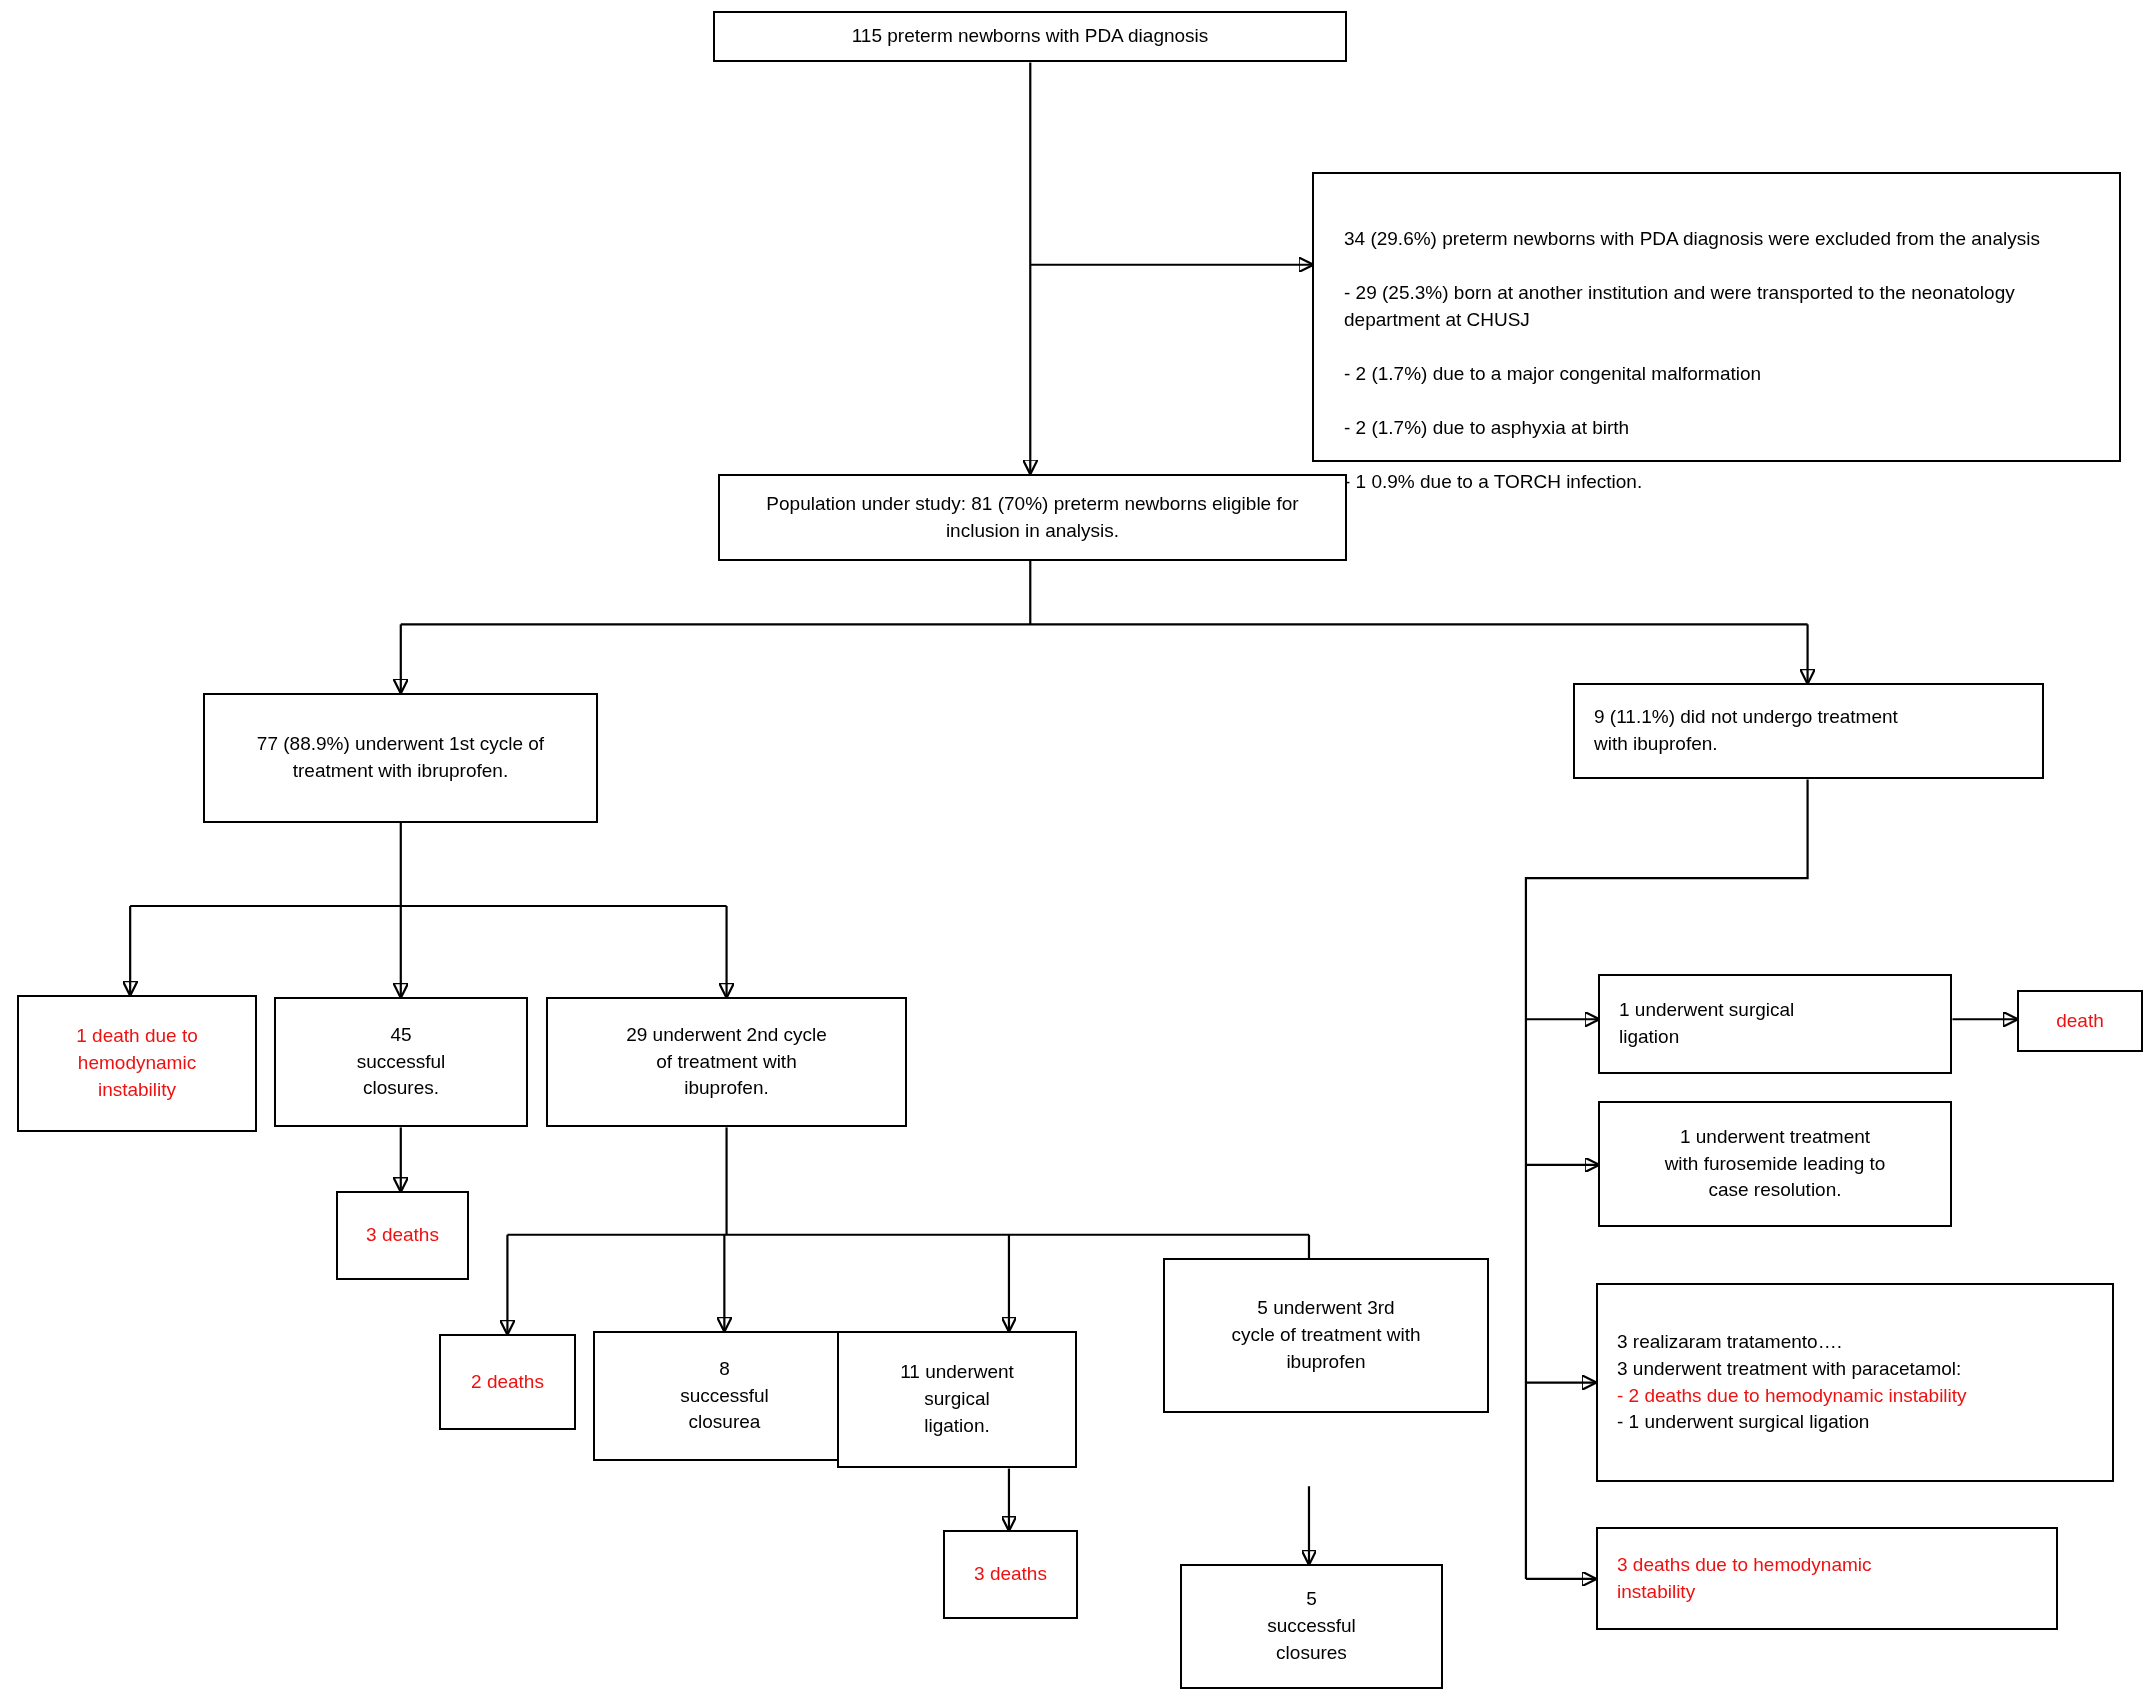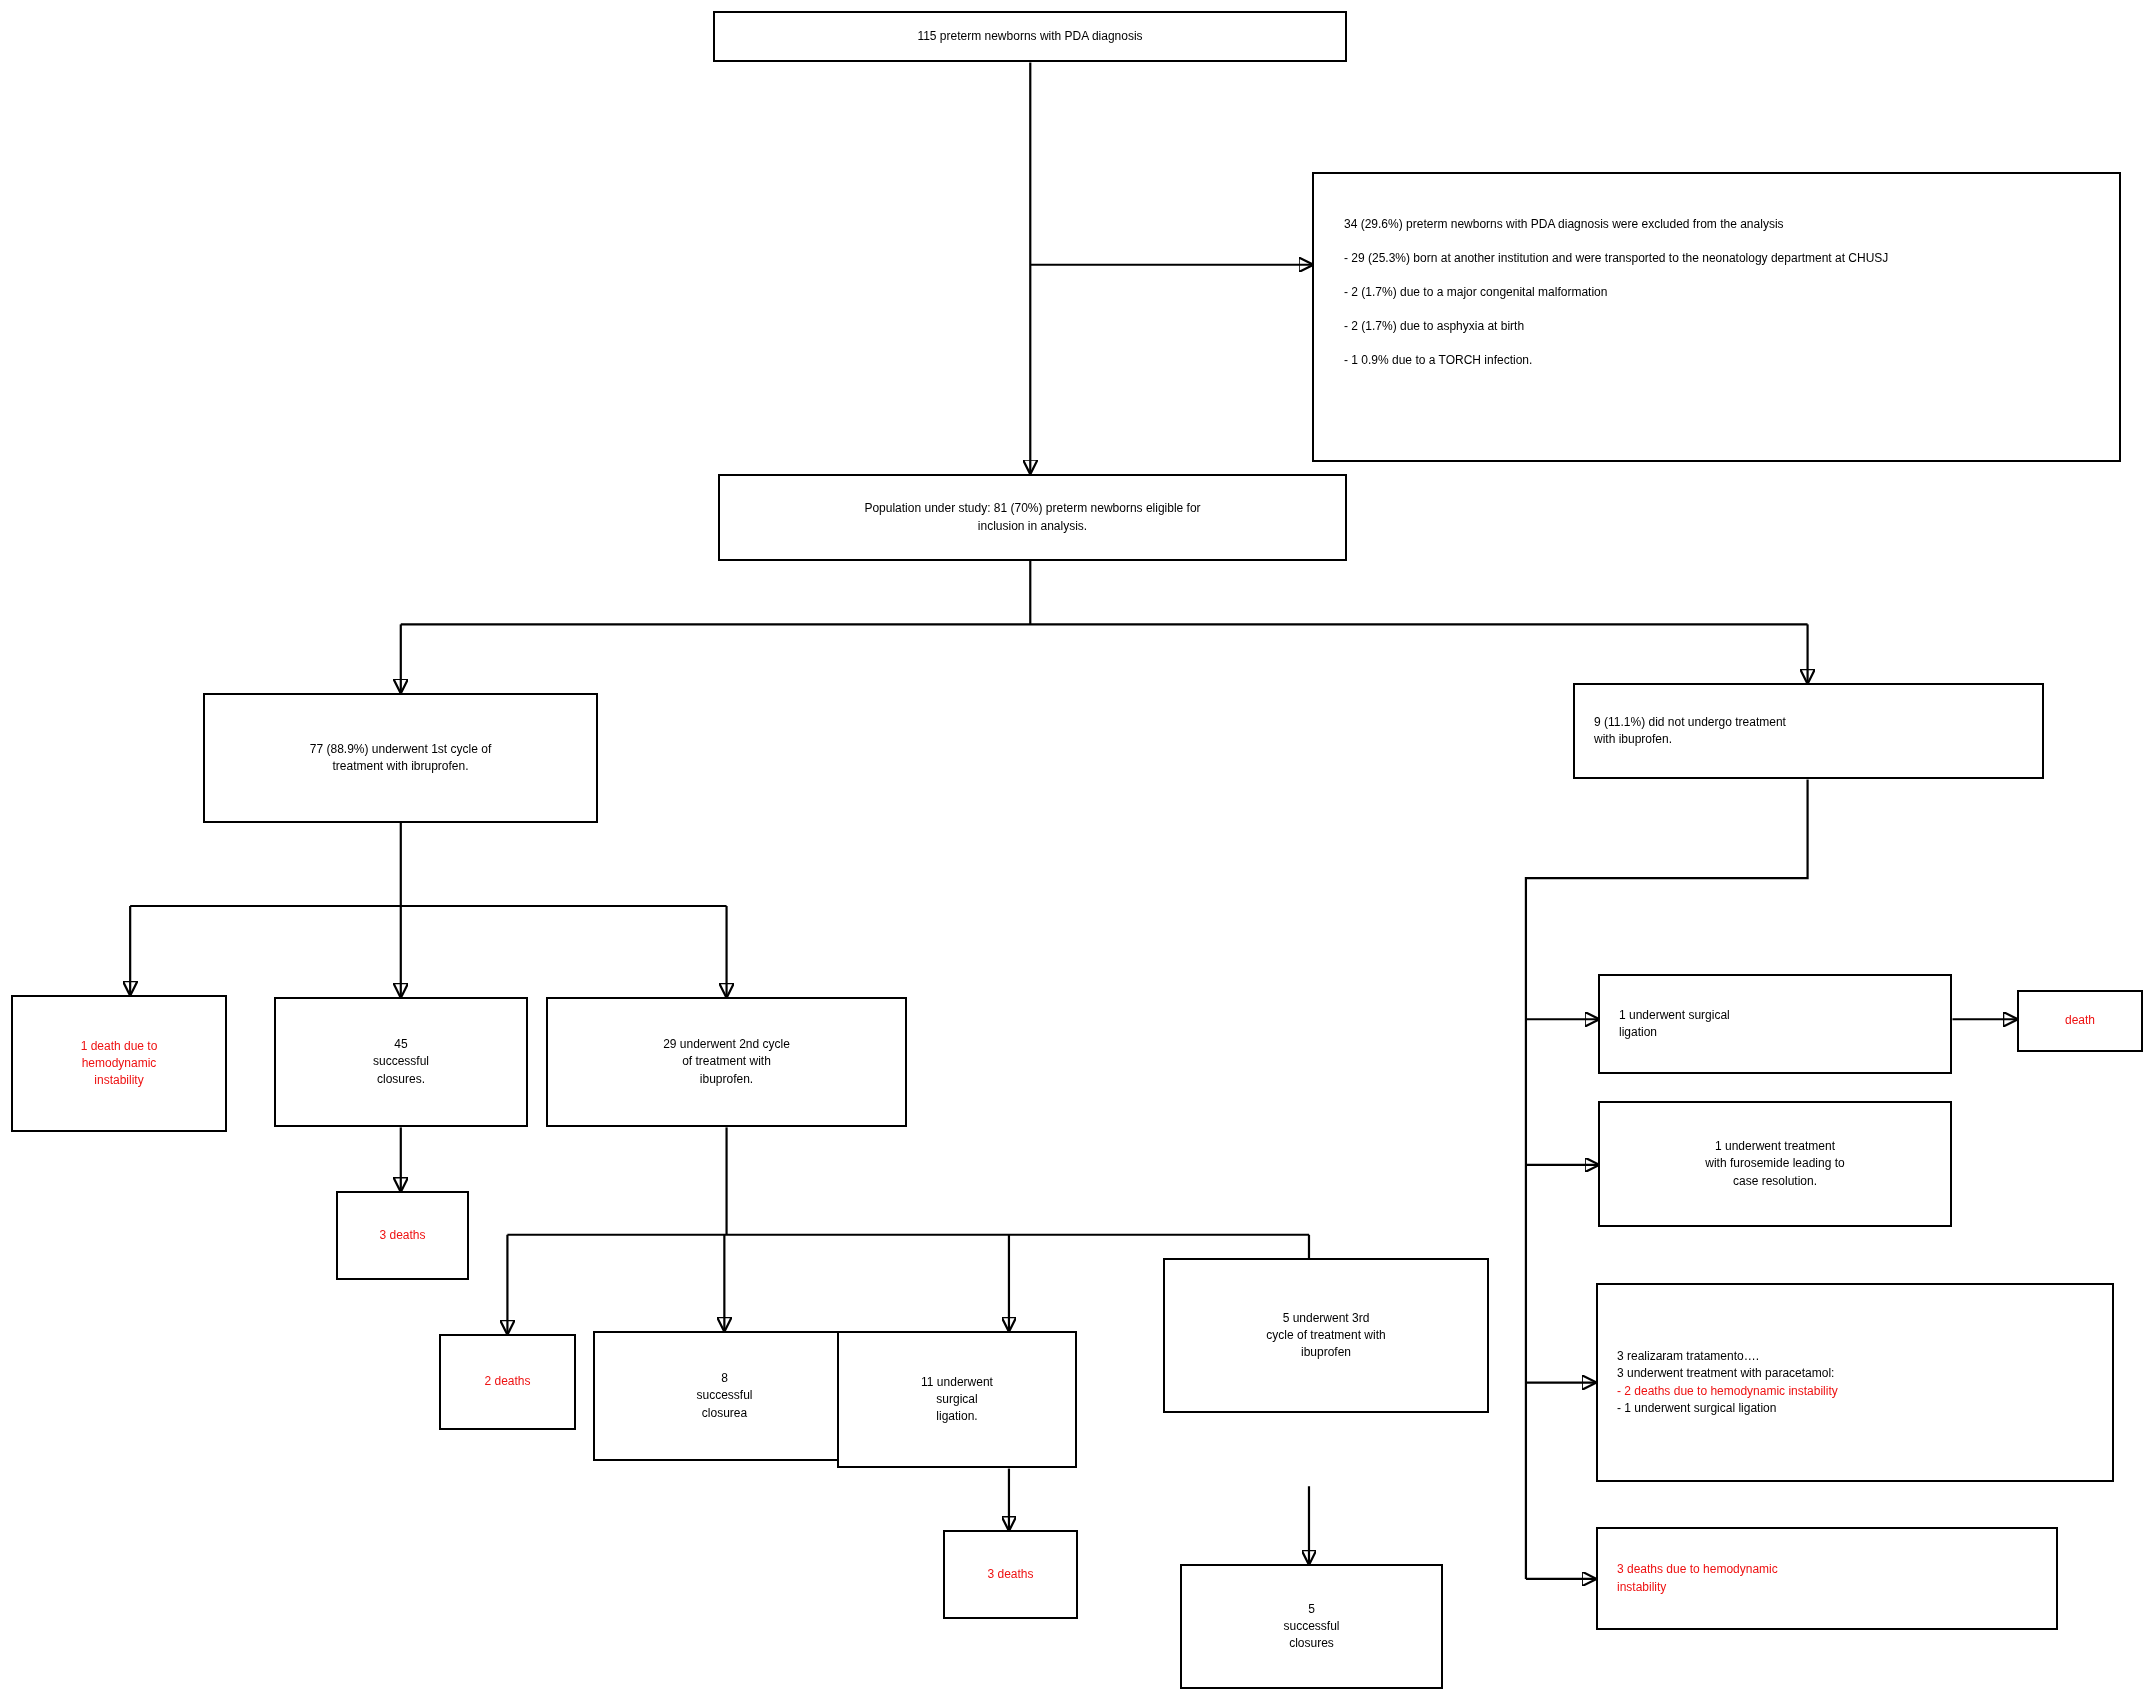--- a/index.html
+++ b/index.html
@@ -10,21 +10,21 @@
     height: 1701px;
     background: var(--bg);
     font-family: "Liberation Sans", "DejaVu Sans", sans-serif;
     color: var(--ink);
   }
   .box {
     position: absolute;
     box-sizing: border-box;
     border: 2.2px solid var(--ink);
     background: var(--bg);
-    font-size: 12px;
+    font-size: 19px;
     line-height: 1.42;
     white-space: pre-line;
   }
   .center {
     display: flex;
     align-items: center;
     justify-content: center;
     text-align: center;
     padding: 4.4px 7.4px;
   }
@@ -106,21 +106,21 @@
 
   <div class="box center" style="left:718px;top:474px;width:629px;height:87px">Population under study: 81 (70%) preterm newborns eligible for
 inclusion in analysis.</div>
 
   <div class="box center" style="left:203px;top:693px;width:395px;height:130px">77 (88.9%) underwent 1st cycle of
 treatment with ibruprofen.</div>
 
   <div class="box leftalign" style="left:1573px;top:683px;width:471px;height:96px">9 (11.1%) did not undergo treatment
 with ibuprofen.</div>
 
-  <div class="box center red" style="left:11px;top:995px;width:216px;height:137px">1 death due to
+  <div class="box center red" style="left:17px;top:995px;width:240px;height:137px">1 death due to
 hemodynamic
 instability</div>
 
   <div class="box center" style="left:274px;top:997px;width:254px;height:130px">45
 successful
 closures.</div>
 
   <div class="box center" style="left:546px;top:997px;width:361px;height:130px">29 underwent 2nd cycle
 of treatment with
 ibuprofen.</div>

